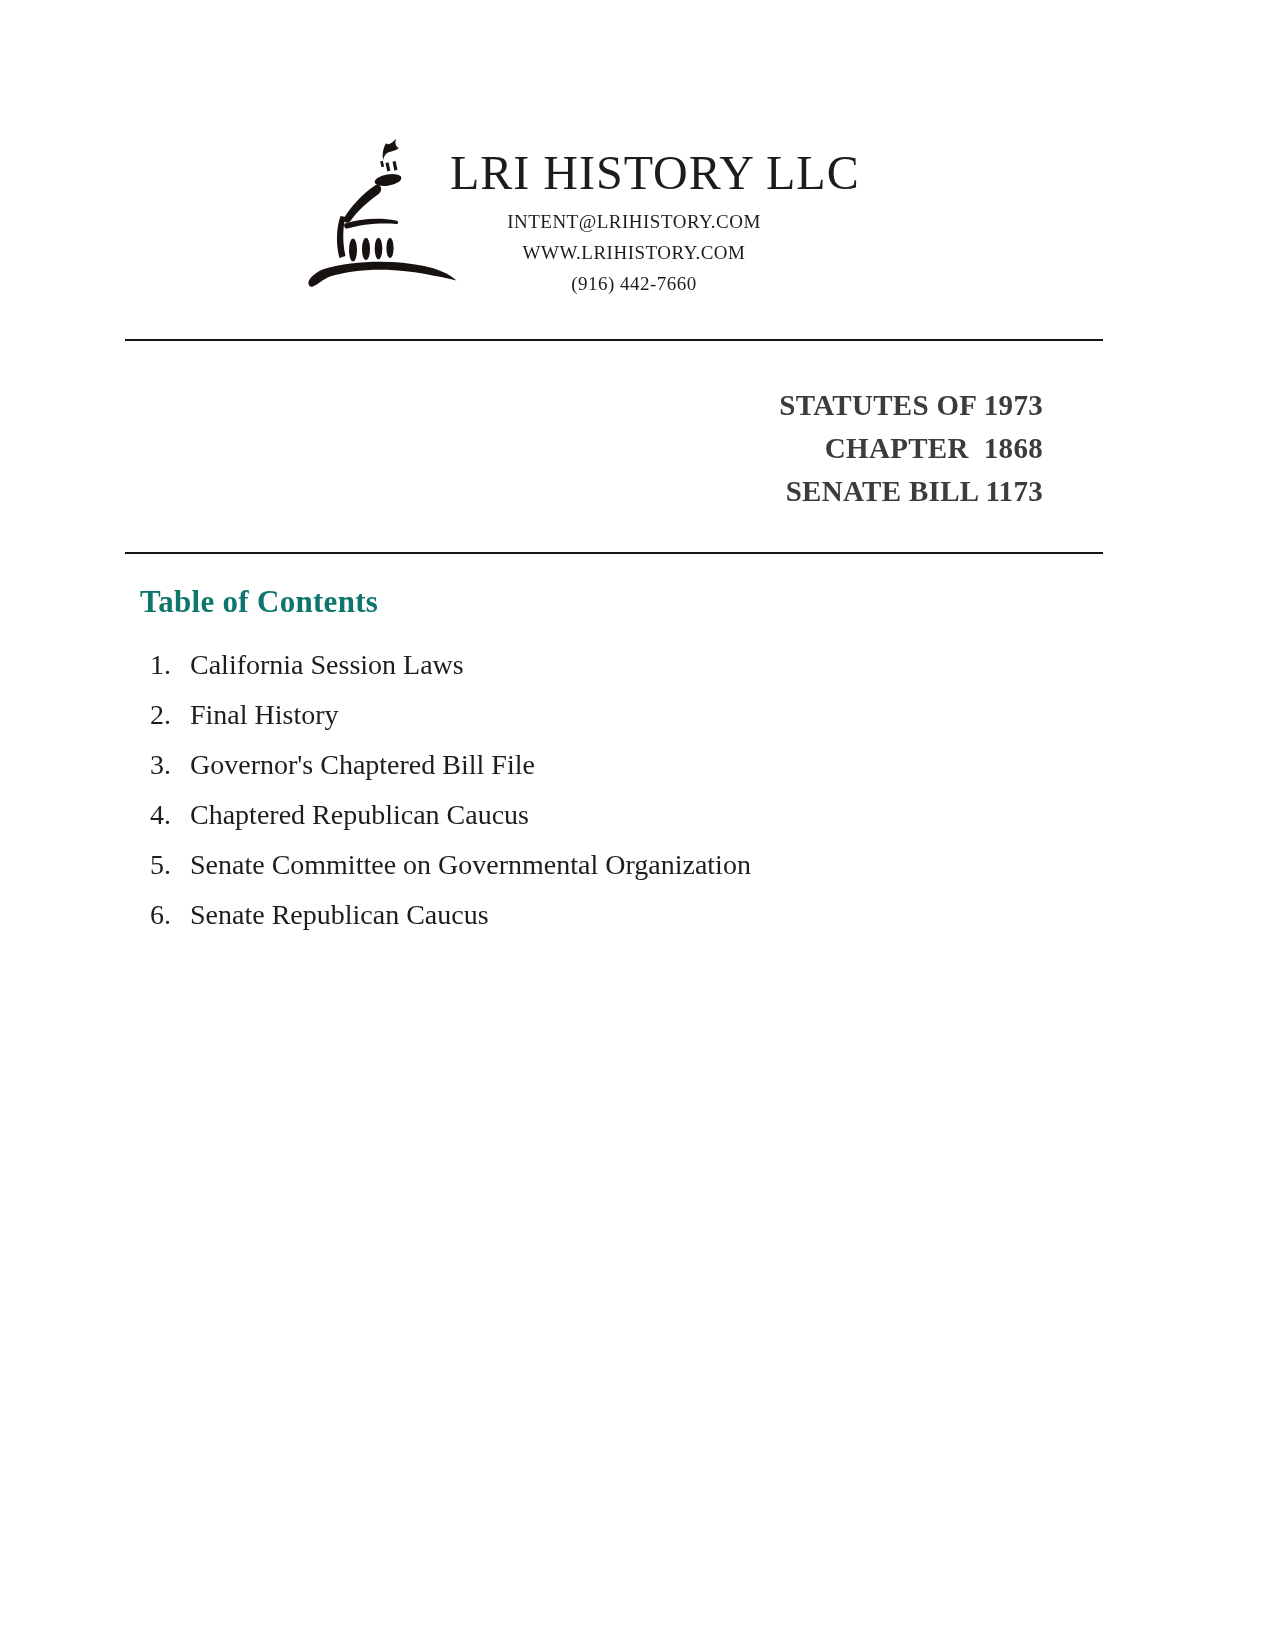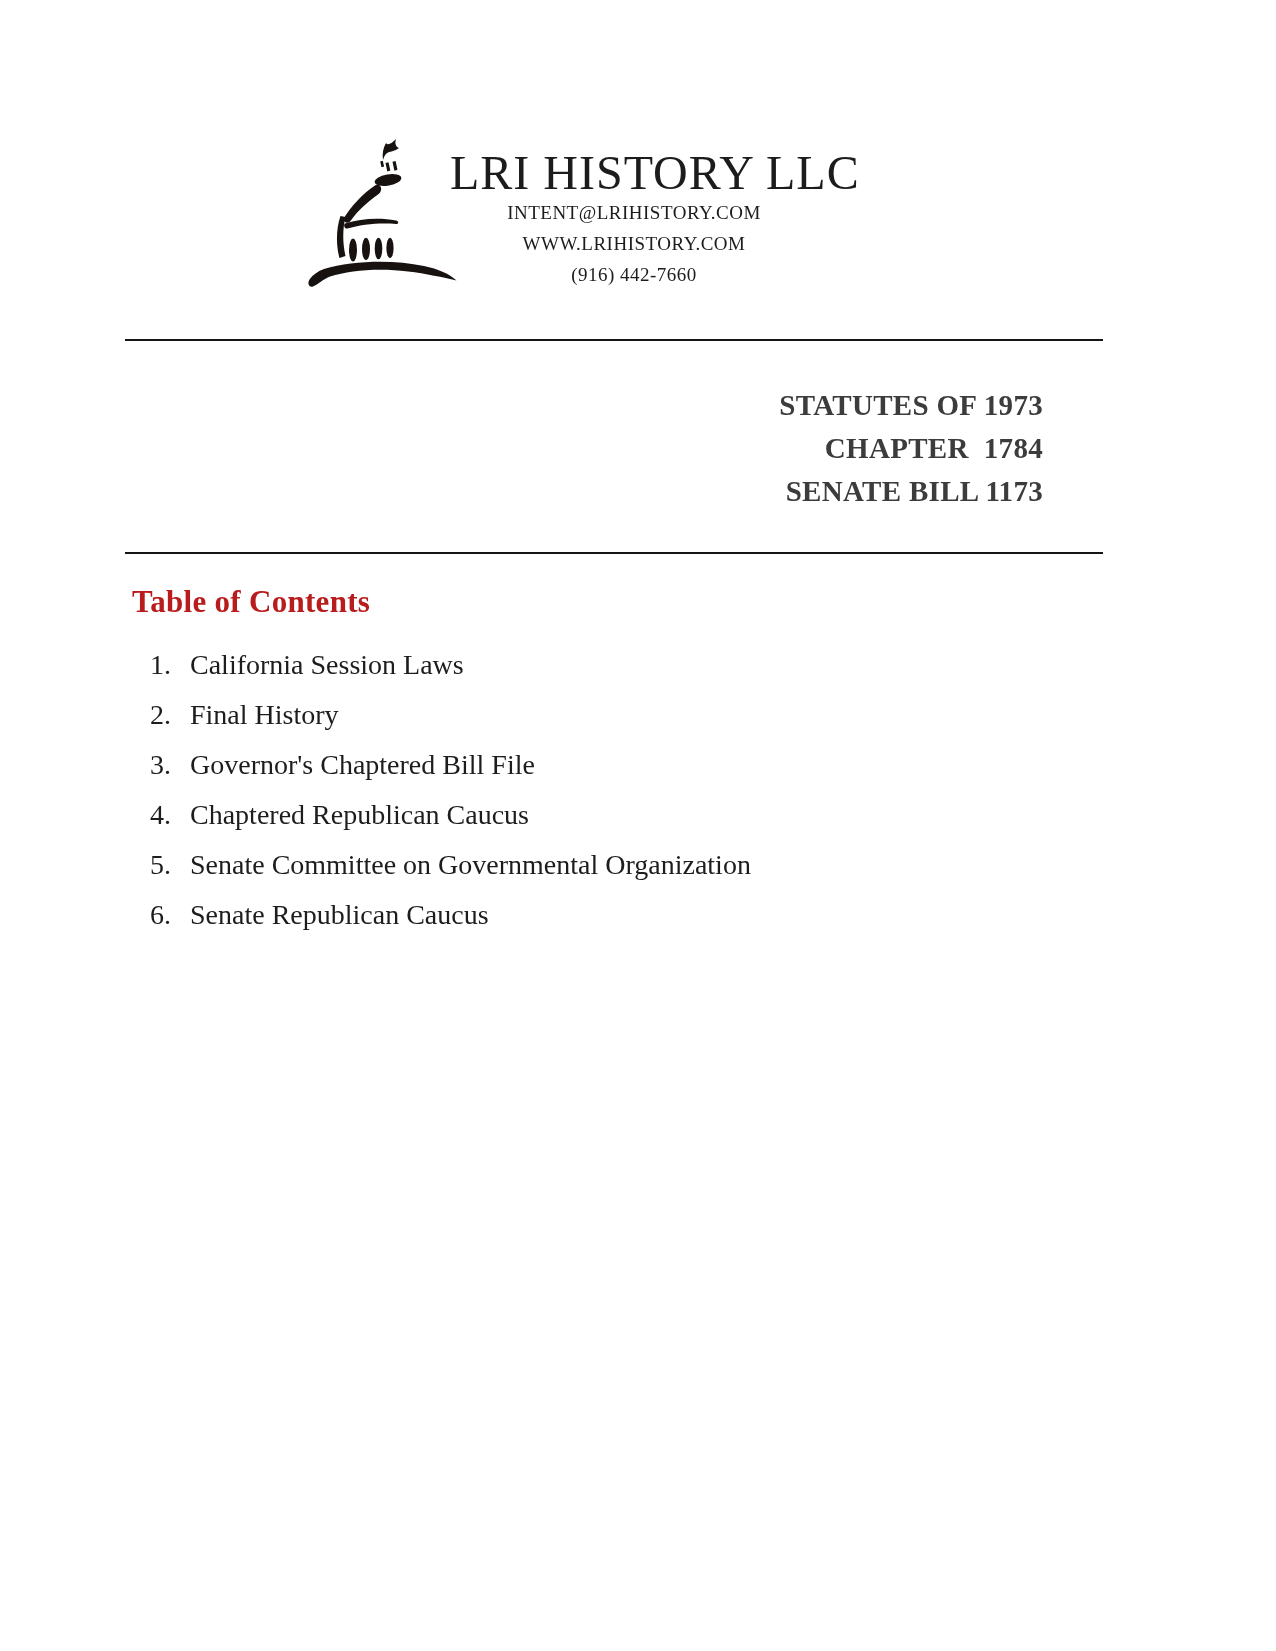--- a/index.html
+++ b/index.html
@@ -23,21 +23,21 @@
   .logo path, .logo ellipse { fill: #171210; }
   
   .header-text {
     position: absolute; left: 450px; top: 150px; width: 368px;
     text-align: center; color: #1c1c1c;
   }
   .company-name {
     font-size: 48px; line-height: 46px; letter-spacing: 1px;
     white-space: nowrap;
   }
-  .contact-lines { margin-top: 1px; }
+  .contact-lines { margin-top: 10px; }
   .contact-line {
     font-size: 19px; line-height: 31px; letter-spacing: 0.5px;
     white-space: nowrap;
   }
   
   .rule {
     position: absolute; left: 125px; width: 978px; height: 2px;
     background: #151515;
   }
   .rule-top { top: 339px; }
@@ -45,22 +45,22 @@
   
   .bill-ref {
     position: absolute; top: 384px; right: 233px;
     text-align: right; font-weight: bold;
     font-size: 29px; line-height: 43px;
     color: #3c3c3c; letter-spacing: 0.3px;
   }
   .bill-ref-line { white-space: pre; margin-left: 24px; }
   
   .toc-title {
-    position: absolute; left: 132px; top: 584px;
-    font-size: 31px; font-weight: bold; color: #b91c1c;
+    position: absolute; left: 140px; top: 584px;
+    font-size: 31px; font-weight: bold; color: #0f766e;
     letter-spacing: 0.3px;
   }
   .toc-list {
     position: absolute; left: 150px; top: 648px; width: 900px;
   }
   .toc-item {
     display: flex; align-items: flex-start;
     height: 50px; font-size: 28px; line-height: 34px;
     color: #1d1d1d;
   }
@@ -112,21 +112,21 @@
       <div class="contact-line">WWW.LRIHISTORY.COM</div>
       <div class="contact-line">(916) 442-7660</div>
     </div>
   </div>
 
   <div class="rule rule-top"></div>
   <div class="rule rule-bottom"></div>
 
   <div class="bill-ref">
     <div class="bill-ref-line">STATUTES OF 1973</div>
-    <div class="bill-ref-line">CHAPTER  1784</div>
+    <div class="bill-ref-line">CHAPTER  1868</div>
     <div class="bill-ref-line">SENATE BILL 1173</div>
   </div>
 
   <div class="toc-title">Table of Contents</div>
 
   <div class="toc-list">
     <div class="toc-item">
       <span class="toc-num">1.</span>
       <span class="toc-label">California Session Laws</span>
     </div>

